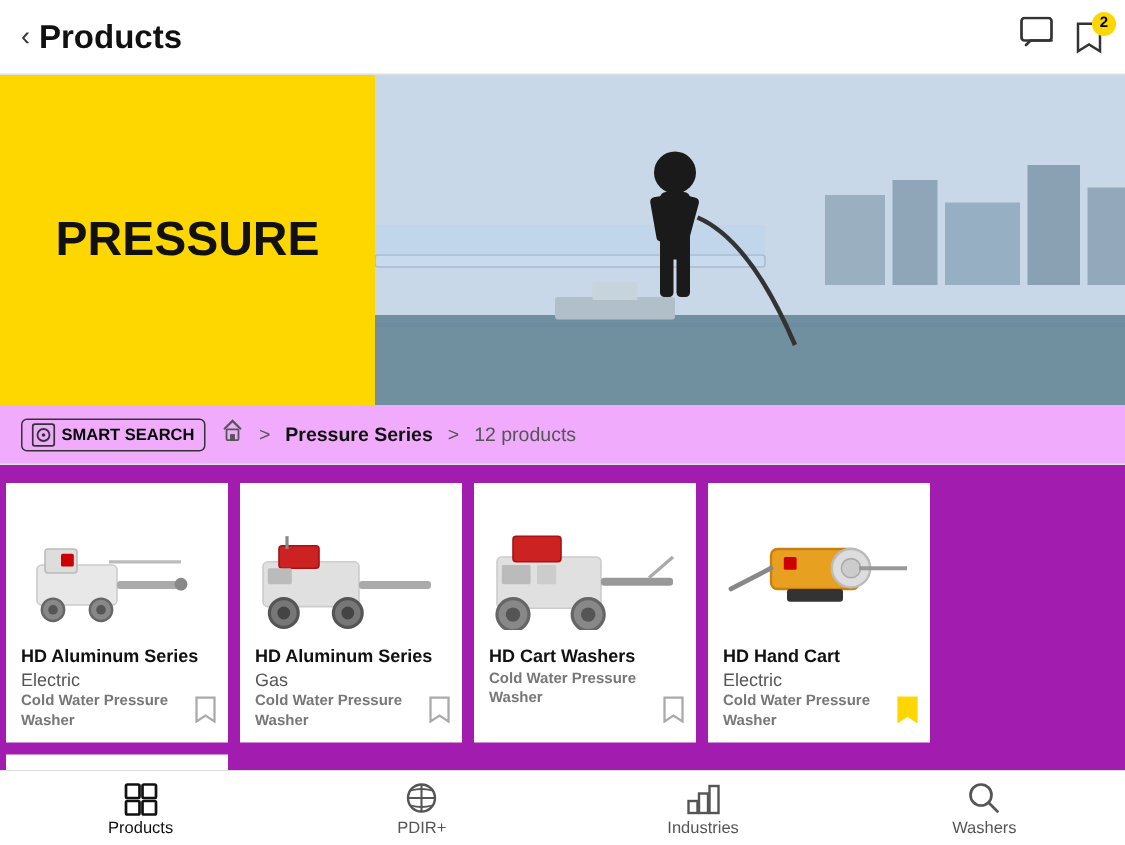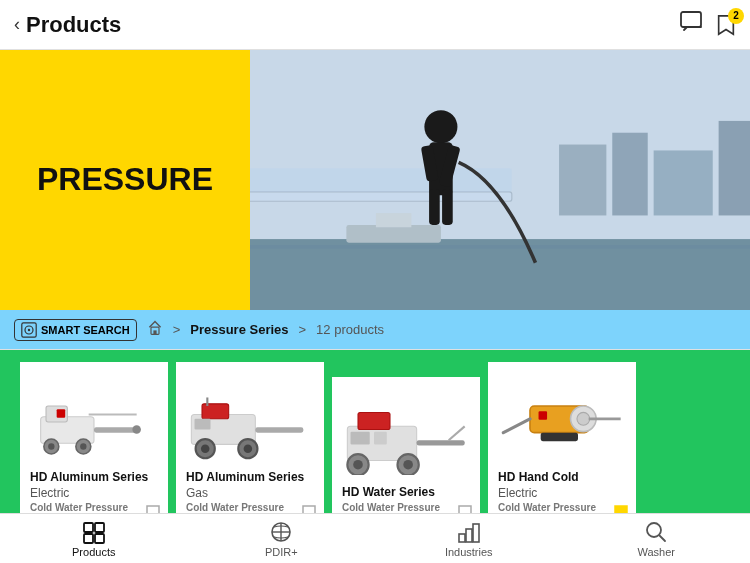--- a/index.html
+++ b/index.html
@@ -19,59 +19,59 @@
     .badge-icon { position: relative; display: inline-flex; align-items: center; justify-content: center; }
     .badge-count {
       position: absolute; top: -6px; right: -8px;
       background: #FFD700; color: #000; font-size: 10px; font-weight: 700;
       border-radius: 50%; width: 16px; height: 16px;
       display: flex; align-items: center; justify-content: center;
     }
 
     
     .hero {
-      position: relative; height: 260px; overflow: hidden;
+      position: relative; height: 220px; overflow: hidden;
       display: flex;
     }
     .hero-text-panel {
       background: #FFD700; width: 250px; min-width: 250px;
       display: flex; align-items: center; justify-content: center;
       padding: 20px;
     }
     .hero-title {
       font-size: 32px; font-weight: 900; color: #111; line-height: 1.1;
       text-transform: uppercase;
     }
     .hero-image {
       flex: 1; background: linear-gradient(135deg, #b0c4d8 0%, #8fa8bf 40%, #7090a8 100%);
       position: relative; overflow: hidden;
     }
     
     .hero-image svg { width: 100%; height: 100%; }
 
     
     .breadcrumb-bar {
-      background: #7dd3fc; display: flex; align-items: center;
+      background: #f0abfc; display: flex; align-items: center;
       padding: 8px 14px; border-bottom: 1px solid #e0e0e0;
       gap: 10px; height: 40px;
     }
     .smart-search-box {
       border: 1.5px solid #333; border-radius: 4px; padding: 2px 6px;
       display: flex; align-items: center; gap: 4px;
     }
     .breadcrumb-sep { color: #555; font-size: 13px; }
     .breadcrumb-text { font-size: 13px; color: #333; }
     .breadcrumb-active { font-weight: 600; color: #111; }
     .breadcrumb-count { font-size: 13px; color: #555; }
 
     
     .products-grid {
-      background: #22c55e; padding: 8px 16px;
+      background: #a21caf; padding: 8px 0;
       display: flex; flex-wrap: wrap; gap: 0;
-      overflow-y: auto; height: calc(563px - 50px - 220px - 40px - 50px); align-items: flex-end;
+      overflow-y: auto; height: calc(563px - 50px - 220px - 40px - 50px);
     }
     .product-card {
       background: #fff; width: 148px; margin: 4px;
       padding: 10px 10px 8px 10px;
       display: flex; flex-direction: column;
       border: none; cursor: pointer; position: relative;
     }
     .product-image-area {
       height: 90px; display: flex; align-items: center; justify-content: center;
       margin-bottom: 8px;
@@ -241,42 +241,42 @@
     <circle cx="15" cy="71" r="10" fill="#888" stroke="#666" stroke-width="2"></circle>
     <circle cx="15" cy="71" r="4.5" fill="#555"></circle>
     <circle cx="62" cy="71" r="10" fill="#888" stroke="#666" stroke-width="2"></circle>
     <circle cx="62" cy="71" r="4.5" fill="#555"></circle>
     <rect x="70" y="48" width="45" height="5" rx="2" fill="#999"></rect>
     <rect x="8" y="40" width="18" height="12" rx="1" fill="#bbb"></rect>
     <rect x="30" y="40" width="12" height="12" rx="1" fill="#ccc"></rect>
     <line x1="100" y1="48" x2="115" y2="35" stroke="#aaa" stroke-width="2"></line>
   </svg>
     </div>
-    <div class="product-name">HD Water Series</div>
+    <div class="product-name">HD Cart Washers</div>
 
     <div class="product-desc">Cold Water Pressure Washer</div>
     <button class="bookmark-btn ">
       <svg width="14" height="18" viewBox="0 0 14 18" fill="none" xmlns="http://www.w3.org/2000/svg">
         <path d="M1 1h12v16l-6-4-6 4V1z" stroke="#aaa" stroke-width="1.5"></path>
       </svg>
     </button>
   </div>
     <div class="product-card">
     <div class="product-image-area">
       <svg viewBox="0 0 120 80" xmlns="http://www.w3.org/2000/svg">
     <rect x="30" y="30" width="55" height="25" rx="4" fill="#e8a020" stroke="#c88010" stroke-width="1.5"></rect>
     <rect x="40" y="55" width="35" height="8" rx="2" fill="#333"></rect>
     <circle cx="80" cy="42" r="12" fill="#ddd" stroke="#bbb" stroke-width="1.5"></circle>
     <circle cx="80" cy="42" r="6" fill="#ccc" stroke="#aaa" stroke-width="1"></circle>
     <line x1="30" y1="42" x2="5" y2="55" stroke="#888" stroke-width="3" stroke-linecap="round"></line>
     <line x1="85" y1="42" x2="115" y2="42" stroke="#999" stroke-width="2.5"></line>
     <rect x="38" y="35" width="8" height="8" rx="1" fill="#cc0000"></rect>
   </svg>
     </div>
-    <div class="product-name">HD Hand Cold</div>
+    <div class="product-name">HD Hand Cart</div>
     <div class="product-series">Electric</div>
     <div class="product-desc">Cold Water Pressure Washer</div>
     <button class="bookmark-btn active">
       <svg width="14" height="18" viewBox="0 0 14 18" fill="#FFD700" xmlns="http://www.w3.org/2000/svg">
         <path d="M1 1h12v16l-6-4-6 4V1z" stroke="#FFD700" stroke-width="1.5"></path>
       </svg>
     </button>
   </div>
     <div class="product-card">
     <div class="product-image-area">
@@ -311,15 +311,15 @@
       <rect x="9" y="9" width="6" height="13" stroke="#555" stroke-width="1.6" fill="none"></rect>
       <rect x="16" y="4" width="6" height="18" stroke="#555" stroke-width="1.6" fill="none"></rect>
     </svg>
     <span class="nav-label">Industries</span>
   </div>
   <div class="nav-item">
     <svg viewBox="0 0 24 24" fill="none" xmlns="http://www.w3.org/2000/svg">
       <circle cx="10" cy="10" r="7" stroke="#555" stroke-width="1.8" fill="none"></circle>
       <line x1="15.5" y1="15.5" x2="21" y2="21" stroke="#555" stroke-width="1.8" stroke-linecap="round"></line>
     </svg>
-    <span class="nav-label">Washer</span>
+    <span class="nav-label">Washers</span>
   </div>
 </div>
 
 </body></html>

